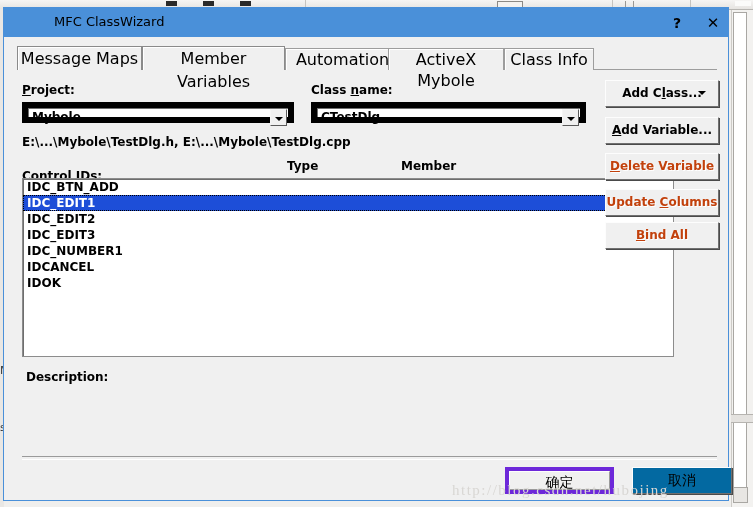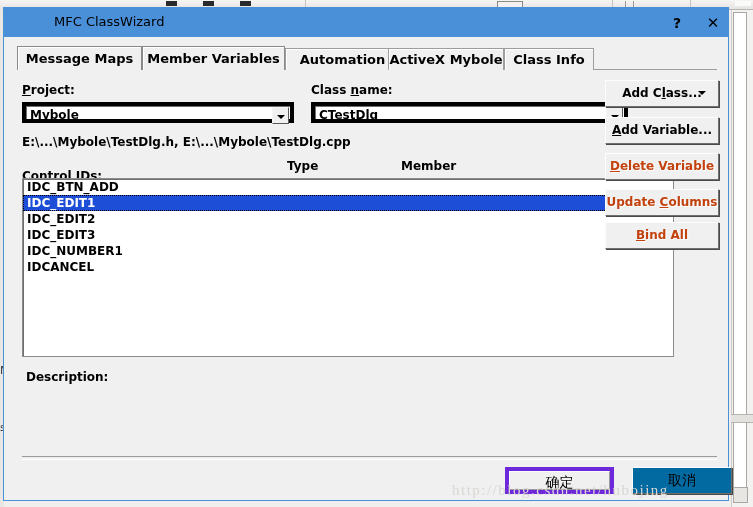--- a/index.html
+++ b/index.html
@@ -43,33 +43,33 @@
   #help-btn{position:absolute;left:660px;top:3px;width:26px;height:24px;
       color:#000;font-size:14px;font-weight:bold;text-align:center;line-height:24px;cursor:default;}
   #close-btn{position:absolute;left:696px;top:3px;width:26px;height:24px;
       color:#000;font-size:15px;text-align:center;line-height:24px;cursor:default;}
 
   
   #tabstrip{position:absolute;left:13px;top:38px;width:700px;height:24px;}
   .tab{position:absolute;top:2px;height:22px;background:#f0f0f0;
       border:1px solid #9d9d9d;border-bottom:none;
       box-shadow:inset 1px 1px 0 #ffffff;
-      font-size:13px;font-weight:bold;color:#000;
+      font-size:16px;font-weight:normal;color:#000;
       text-align:center;line-height:21px;box-sizing:border-box;cursor:default;}
   .tab.active{top:0;height:26px;background:#f0f0f0;line-height:23px;
       border-color:#8a8a8a;z-index:5;}
   #tab-underline{position:absolute;left:13px;top:62px;width:700px;height:2px;background:#f0f0f0;z-index:6;}
   #tabs-bottom-line{position:absolute;left:13px;top:61px;width:700px;height:1px;background:#9d9d9d;}
 
   
   .lbl{position:absolute;font-size:12px;font-weight:bold;color:#000;white-space:nowrap;}
   .lbl u{text-decoration:underline;}
 
   
-  .combo{position:absolute;height:21px;background:#fff;border:4px solid #000000;
+  .combo{position:absolute;height:21px;background:#fff;border:6px solid #000000;
       box-shadow:inset 1px 1px 0 #6e6e6e;box-sizing:border-box;}
   .combo .val{position:absolute;left:4px;top:2px;font-size:12px;font-weight:bold;color:#000;}
   .combo .arrowbox{position:absolute;right:1px;top:1px;width:17px;height:17px;
       background:#f0f0f0;border:1px solid #f5f5f5;
       border-right-color:#5a5a5a;border-bottom-color:#5a5a5a;box-sizing:border-box;}
   .combo .arrowbox i{position:absolute;left:4px;top:7px;width:0;height:0;
       border-left:4px solid transparent;border-right:4px solid transparent;
       border-top:4px solid #000;}
 
   
@@ -161,40 +161,41 @@
 
   <div class="lbl" style="left:18px;top:75px;"><u>P</u><span>roject:</span></div>
   <div class="combo" style="left:18px;top:94px;width:272px;">
     <div class="val">Mybole</div>
     <div class="arrowbox">
         <i></i>
       </div>
   </div>
 
   <div class="lbl" style="left:307px;top:75px;">Class <u>n</u>ame:</div>
-  <div class="combo" style="left:307px;top:94px;width:317px;">
+  <div class="combo" style="left:307px;top:94px;width:275px;">
     <div class="val">CTestDlg</div>
     <div class="arrowbox">
         <i></i>
       </div>
   </div>
 
   <div class="lbl" style="left:18px;top:127px;">E:\...\Mybole\TestDlg.h, E:\...\Mybole\TestDlg.cpp</div>
 
   <div class="lbl" style="left:18px;top:161px;">Control <u>I</u>Ds:</div>
   <div class="lbl" style="left:283px;top:151px;">Type</div>
   <div class="lbl" style="left:397px;top:151px;">Member</div>
 
   <div id="listbox">
     <div class="list-row">IDC_BTN_ADD</div>
     <div class="list-row selected">IDC_EDIT1</div>
     <div class="list-row">IDC_EDIT2</div>
     <div class="list-row">IDC_EDIT3</div>
     <div class="list-row">IDC_NUMBER1</div>
     <div class="list-row">IDCANCEL</div>
+    <div class="list-row">IDOK</div>
   </div>
 
   <div class="btn" style="left:601px;top:72px;width:114px;height:27px;line-height:25px;">
     <span>Add C<u>l</u>ass...</span>
     <span class="cb-arrow"></span>
   </div>
   <div class="btn" style="left:601px;top:109px;width:114px;height:27px;line-height:25px;">
     <span><u>A</u>dd Variable...</span>
   </div>
   <div class="btn disabled" style="left:601px;top:145px;width:114px;height:27px;line-height:25px;">

